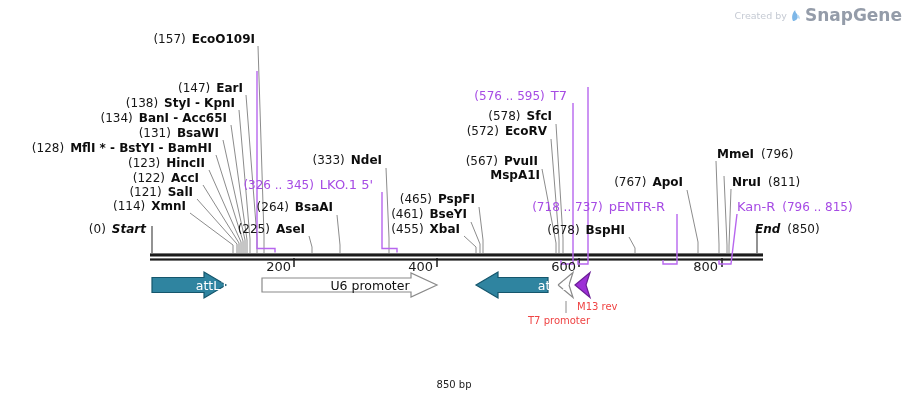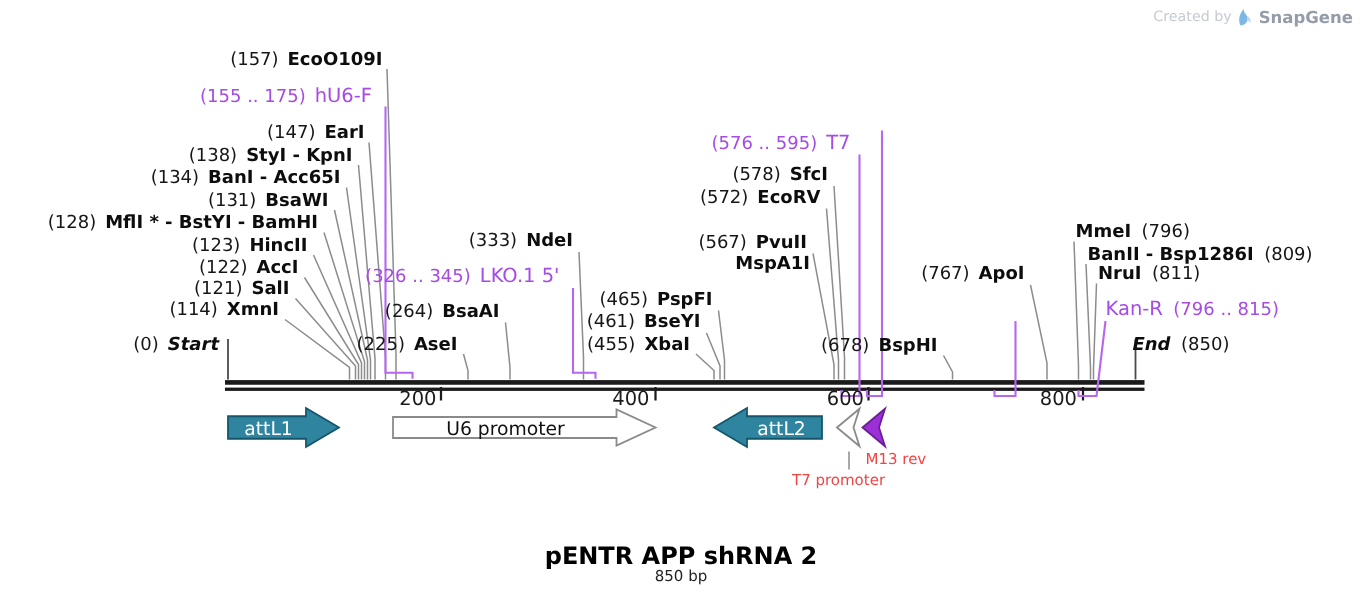--- a/index.html
+++ b/index.html
@@ -11,28 +11,28 @@
   svg.layer{position:absolute;left:0;top:0;}
   .lbl{position:absolute;white-space:nowrap;font-size:12px;color:#161616;line-height:13px;}
   .lbl .p{font-weight:400;color:#161616;}
   .lbl .n{font-weight:700;color:#0d0d0d;}
   .lbl.pos-first .p{margin-right:6px;}
   .lbl.name-first .n{margin-right:7px;text-align:center;}
   .lbl.marker .n{font-style:italic;}
   .lbl.prm .p,.lbl.prm .n{color:#a64be4;font-weight:400;}
   .lbl.prm .n{font-size:13px;}
   .tick-num{position:absolute;font-size:13px;color:#1b1b1b;white-space:nowrap;}
-  .feat-lbl{position:absolute;font-size:12.5px;text-align:center;white-space:nowrap;}
+  .feat-lbl{position:absolute;font-size:12.5px;text-align:center;white-space:nowrap;margin-left:33px;}
   .feat-lbl.on-teal{color:#ffffff;}
   .feat-lbl.plain{color:#111;}
   .sub-lbl{position:absolute;font-size:10px;color:#ef4444;white-space:nowrap;}
   .title-line{position:absolute;left:0;right:0;text-align:center;font-weight:700;font-size:16px;color:#000;}
   .subtitle-line{position:absolute;left:0;right:0;text-align:center;font-size:10px;color:#222;}
   .watermark{position:absolute;top:5px;right:6px;font-size:9.5px;color:#c5cad3;display:flex;align-items:center;gap:4px;}
-  .watermark .brand{font-size:11px;font-weight:600;color:#949ca9;}
+  .watermark .brand{font-size:17px;font-weight:600;color:#949ca9;}
 </style>
 </head>
 <body>
 
 <div id="stage">
 
   <svg class="layer" width="908" height="404" viewBox="0 0 908 404">
 
     <rect x="150" y="253.4" width="613" height="3.1" fill="#1b1b1b"></rect>
     <rect x="150" y="258.4" width="613" height="2.2" fill="#1b1b1b"></rect>
@@ -86,21 +86,20 @@
     <polygon points="152,277.5 204,277.5 204,272 226,285 204,298 204,292.5 152,292.5" fill="#2f84a0" stroke="#15566c" stroke-width="1.2"></polygon>
     <polygon points="262,278 411,278 411,273 437,285 411,297 411,292 262,292" fill="#ffffff" stroke="#8a8a8a" stroke-width="1.2"></polygon>
     <polygon points="548,277.5 498,277.5 498,272 476,285 498,298 498,292.5 548,292.5" fill="#2f84a0" stroke="#15566c" stroke-width="1.2"></polygon>
     <polygon points="558,285 573,272.5 569,285 573,297.5" fill="#ffffff" stroke="#8a8a8a" stroke-width="1.2"></polygon>
     <polygon points="575,285 590,272.5 586,285 590,297.5" fill="#9d2fd6" stroke="#6b1f96" stroke-width="1.2"></polygon>
 
     <line x1="566" y1="301" x2="566" y2="313" stroke="#8c8c8c" stroke-width="1"></line>
   </svg>
 
   <div class="lbl pos-first" style="right:653px;top:33px"><span class="p">(157)</span><span class="n">EcoO109I</span></div>
-  <div class="lbl pos-first prm" style="right:660px;top:58px"><span class="p">(155 .. 175)</span><span class="n">hU6-F</span></div>
   <div class="lbl pos-first" style="right:665px;top:82px"><span class="p">(147)</span><span class="n">EarI</span></div>
   <div class="lbl pos-first" style="right:673px;top:97px"><span class="p">(138)</span><span class="n">StyI - KpnI</span></div>
   <div class="lbl pos-first" style="right:681px;top:112px"><span class="p">(134)</span><span class="n">BanI - Acc65I</span></div>
   <div class="lbl pos-first" style="right:689px;top:127px"><span class="p">(131)</span><span class="n">BsaWI</span></div>
   <div class="lbl pos-first" style="right:696px;top:142px"><span class="p">(128)</span><span class="n">MflI * - BstYI - BamHI</span></div>
   <div class="lbl pos-first" style="right:703px;top:157px"><span class="p">(123)</span><span class="n">HincII</span></div>
   <div class="lbl pos-first" style="right:709px;top:172px"><span class="p">(122)</span><span class="n">AccI</span></div>
   <div class="lbl pos-first" style="right:715px;top:186px"><span class="p">(121)</span><span class="n">SalI</span></div>
   <div class="lbl pos-first" style="right:722px;top:200px"><span class="p">(114)</span><span class="n">XmnI</span></div>
 
@@ -114,40 +113,39 @@
   <div class="lbl pos-first" style="right:433px;top:193px"><span class="p">(465)</span><span class="n">PspFI</span></div>
   <div class="lbl pos-first" style="right:441px;top:208px"><span class="p">(461)</span><span class="n">BseYI</span></div>
   <div class="lbl pos-first" style="right:448px;top:223px"><span class="p">(455)</span><span class="n">XbaI</span></div>
 
   <div class="lbl pos-first prm" style="right:341px;top:89px"><span class="p">(576 .. 595)</span><span class="n">T7</span></div>
   <div class="lbl pos-first" style="right:356px;top:110px"><span class="p">(578)</span><span class="n">SfcI</span></div>
   <div class="lbl pos-first" style="right:361px;top:125px"><span class="p">(572)</span><span class="n">EcoRV</span></div>
   <div class="lbl pos-first" style="right:370px;top:155px"><span class="p">(567)</span><span class="n">PvuII</span></div>
   <div class="lbl pos-first" style="right:368px;top:169px"><span class="n">MspA1I</span></div>
   <div class="lbl pos-first" style="right:225px;top:176px"><span class="p">(767)</span><span class="n">ApoI</span></div>
+  <div class="lbl pos-first prm" style="right:243px;top:200px"><span class="p">(718 .. 737)</span><span class="n">pENTR-R</span></div>
   <div class="lbl pos-first" style="right:283px;top:224px"><span class="p">(678)</span><span class="n">BspHI</span></div>
 
   <div class="lbl name-first" style="left:717px;top:148px"><span class="n">MmeI</span><span class="p">(796)</span></div>
-  <div class="lbl name-first" style="left:725px;top:163px"><span class="n">BanII - Bsp1286I</span><span class="p">(809)</span></div>
   <div class="lbl name-first" style="left:732px;top:176px"><span class="n">NruI</span><span class="p">(811)</span></div>
   <div class="lbl name-first prm" style="left:737px;top:200px"><span class="n">Kan-R</span><span class="p">(796 .. 815)</span></div>
   <div class="lbl name-first marker" style="left:755px;top:223px"><span class="n">End</span><span class="p">(850)</span></div>
 
   <div class="tick-num" style="right:617px;top:259px">200</div>
   <div class="tick-num" style="right:475px;top:259px">400</div>
   <div class="tick-num" style="right:332px;top:259px">600</div>
   <div class="tick-num" style="right:190px;top:259px">800</div>
 
   <div class="feat-lbl on-teal" style="left:152px;width:54px;top:278px">attL1</div>
   <div class="feat-lbl plain" style="left:262px;width:150px;top:278px">U6 promoter</div>
   <div class="feat-lbl on-teal" style="left:494px;width:54px;top:278px">attL2</div>
   <div class="sub-lbl" style="left:528px;top:315px">T7 promoter</div>
   <div class="sub-lbl" style="left:577px;top:301px">M13 rev</div>
 
-  <div class="title-line" style="top:361px">pENTR APP shRNA 2</div>
   <div class="subtitle-line" style="top:379px">850 bp</div>
 
   <div class="watermark">
     <span>Created by</span>
     <svg width="10" height="13" viewBox="0 0 10 13">
       <path d="M2,12 C0.5,9 0.8,4.5 4.2,1 C4,4 6.5,4.5 6.8,7.2 C7,9.6 5.2,11.8 2,12 Z" fill="#7db7e8"></path>
       <path d="M6.5,5.5 C8.2,6.5 9.2,8.2 8.6,10.2 C7.6,9.2 6.6,8.8 6.2,7.4 Z" fill="#b7d9f4"></path>
     </svg>
     <span class="brand">SnapGene</span>
   </div>

